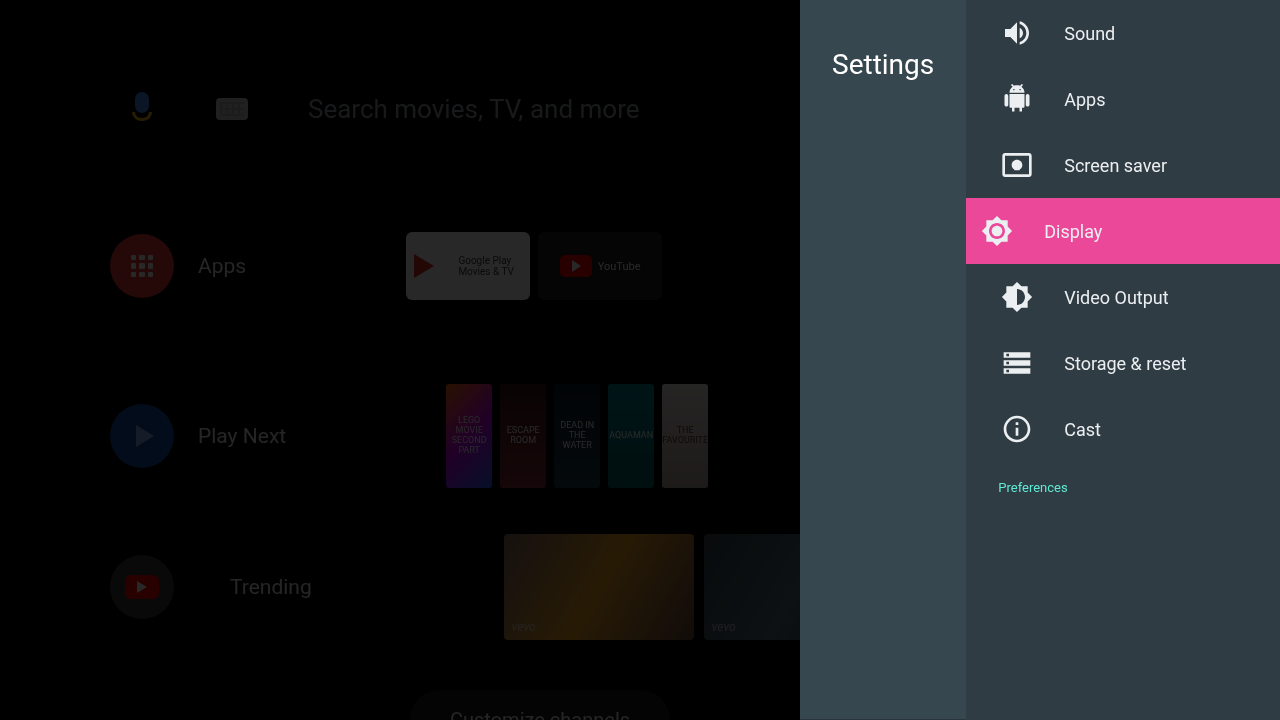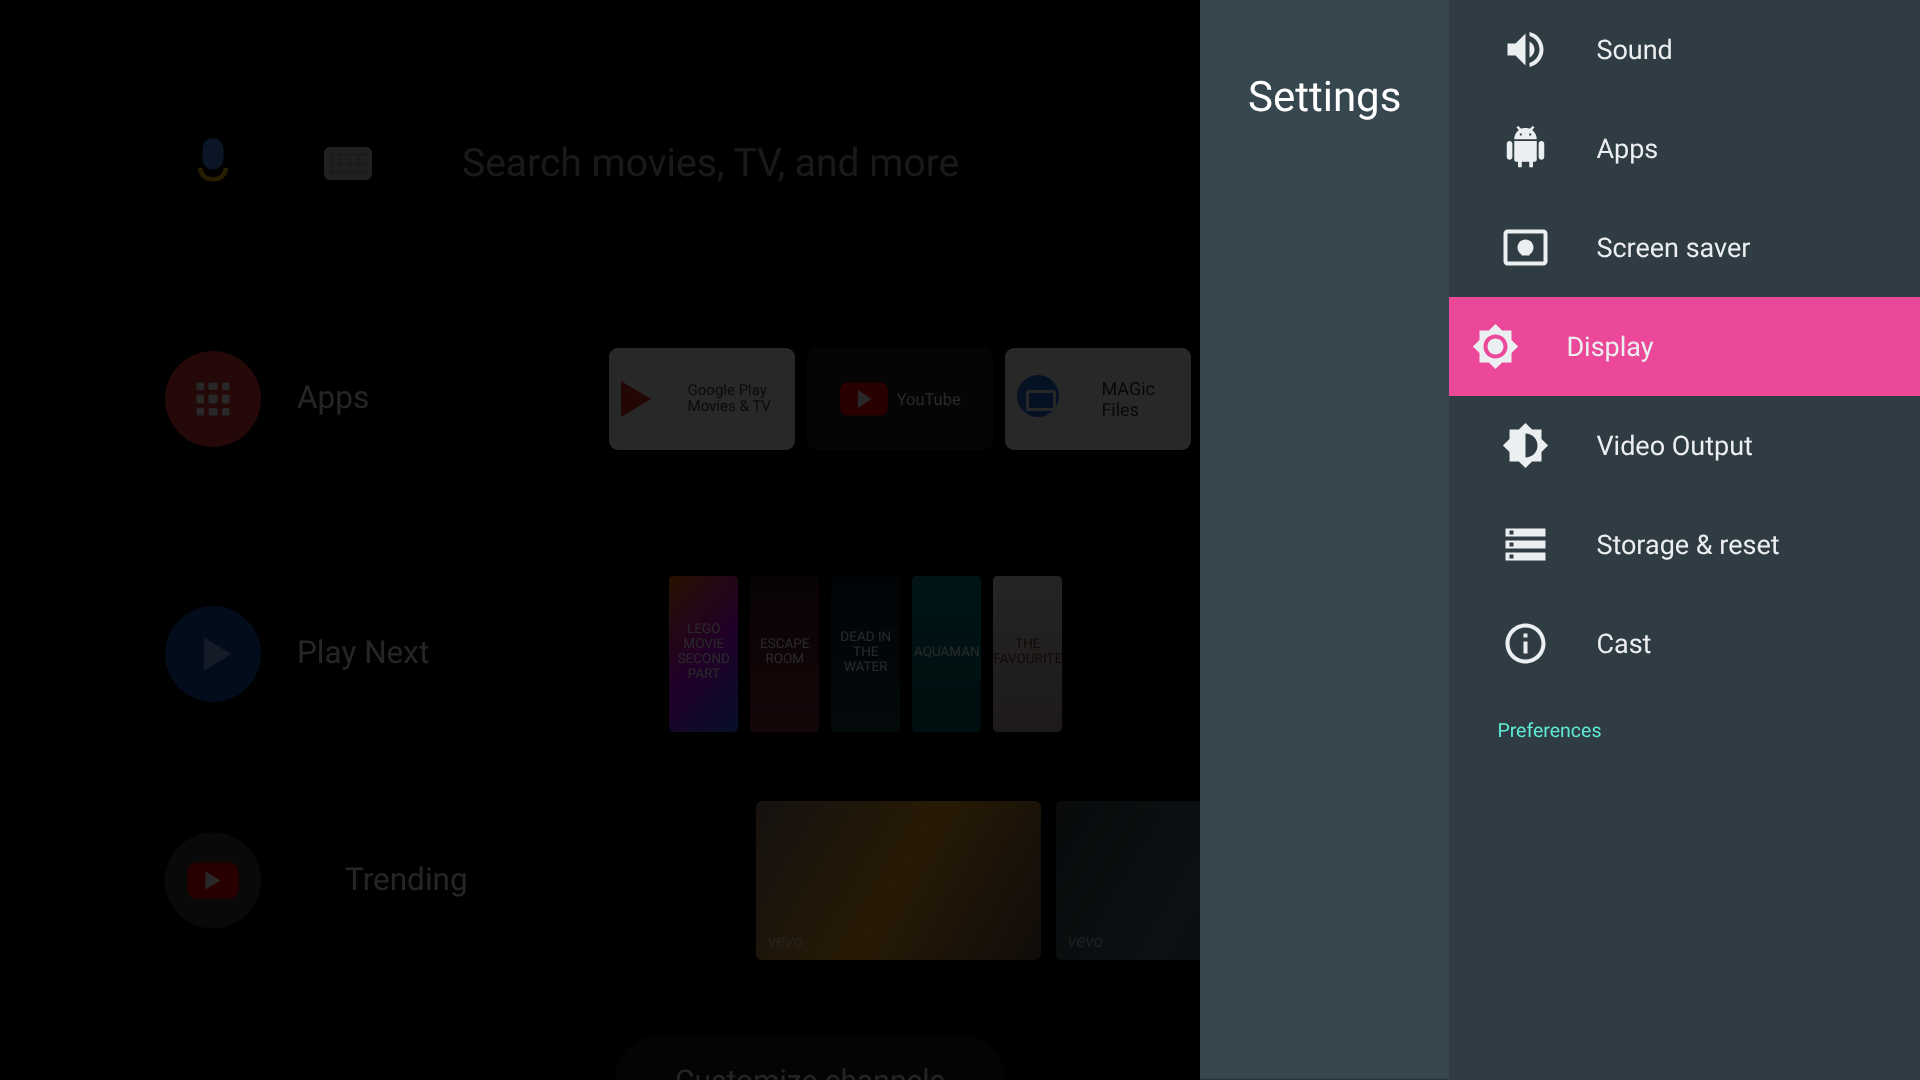--- a/index.html
+++ b/index.html
@@ -107,25 +107,20 @@
     <div class="app-tiles">
       <div class="app-tile pm">
         <div class="pm-flag"></div>
         <span style="white-space:pre-line">Google Play
 Movies &amp; TV</span>
       </div>
       <div class="app-tile yt">
         <div class="yt-logo"></div>
         <span>YouTube</span>
       </div>
-      <div class="app-tile mg">
-        <div class="mg-ic"></div>
-        <span style="white-space:pre-line">MAGic
-Files</span>
-      </div>
     </div>
   </div>
 
   <div class="row play-row">
     <div class="circle play-circle">
       <div class="play-tri"></div>
     </div>
     <h2>Play Next</h2>
     <div class="posters">
       <div class="poster p0">LEGO MOVIE SECOND PART</div>

